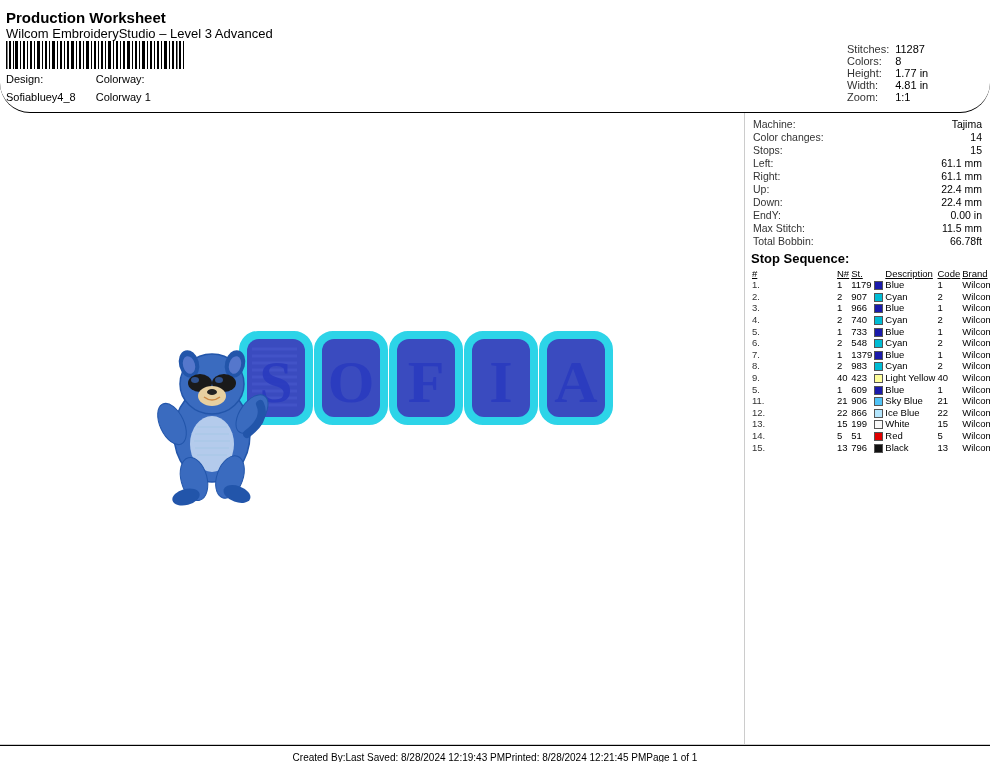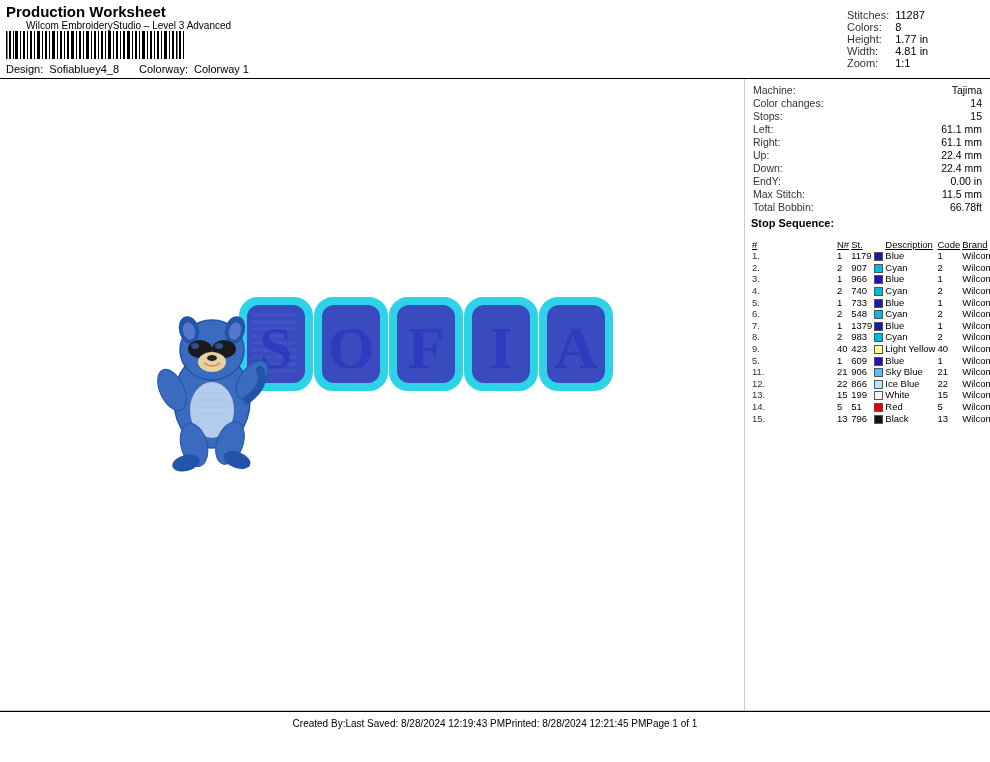--- a/index.html
+++ b/index.html
@@ -8,42 +8,43 @@
       height: 762px;
       font-family: Arial, sans-serif;
       font-size: 11px;
       background: #fff;
       overflow: hidden;
     }
 
     
     .header {
       border-bottom: 1px solid #000;
-      padding: 3px 6px;
+      padding: 9px 6px;
       display: flex;
       justify-content: space-between;
-      align-items: center;
+      align-items: flex-end;
+      border-radius: 30px;
     }
     .header-left { flex: 1; }
     .header-title {
       font-size: 15px;
       font-weight: bold;
     }
     .header-subtitle {
-      font-size: 10px;
-      margin-left: 20px;
+      font-size: 13px;
     }
     .header-meta {
       display: flex;
       gap: 20px;
       margin-top: 2px;
     }
     .header-meta div {
       display: flex;
       gap: 6px;
+      flex-direction: column;
     }
     .header-right {
       text-align: left;
       min-width: 140px;
     }
     .header-right table {
       border-collapse: collapse;
     }
     .header-right td {
       padding: 0 3px;
@@ -96,22 +97,22 @@
       font-weight: normal;
       text-align: right;
     }
 
     
     .stop-sequence {
       margin-top: 4px;
     }
     .stop-sequence .section-title {
       font-weight: bold;
-      margin-bottom: 10px;
-      font-size: 11px;
+      margin-bottom: 2px;
+      font-size: 13px;
     }
     .stop-table {
       border-collapse: collapse;
       width: 100%;
       font-size: 9.5px;
     }
     .stop-table th {
       text-decoration: underline;
       font-weight: normal;
       text-align: left;

